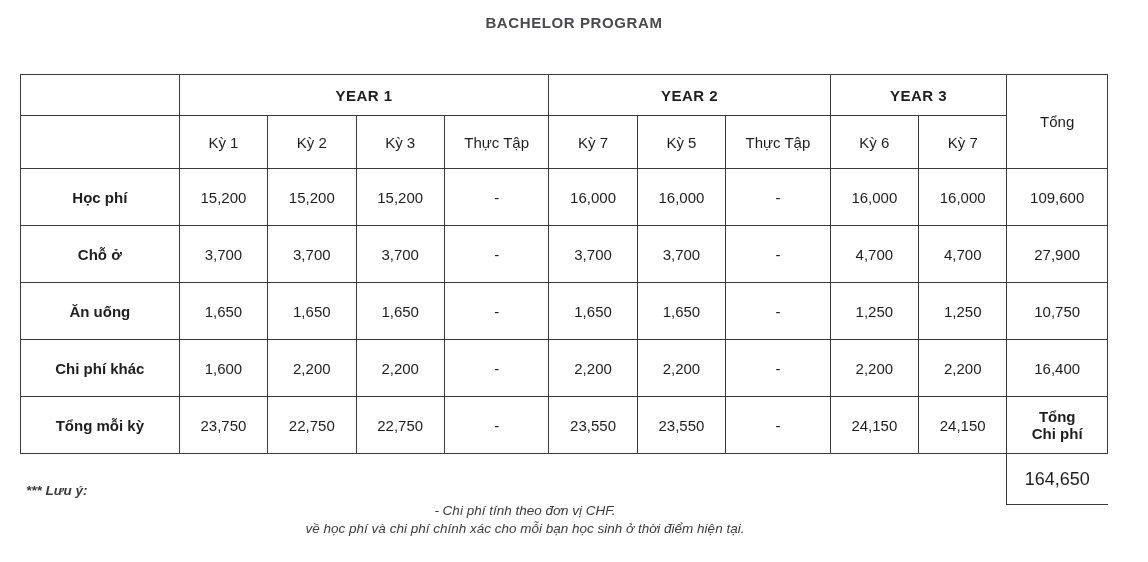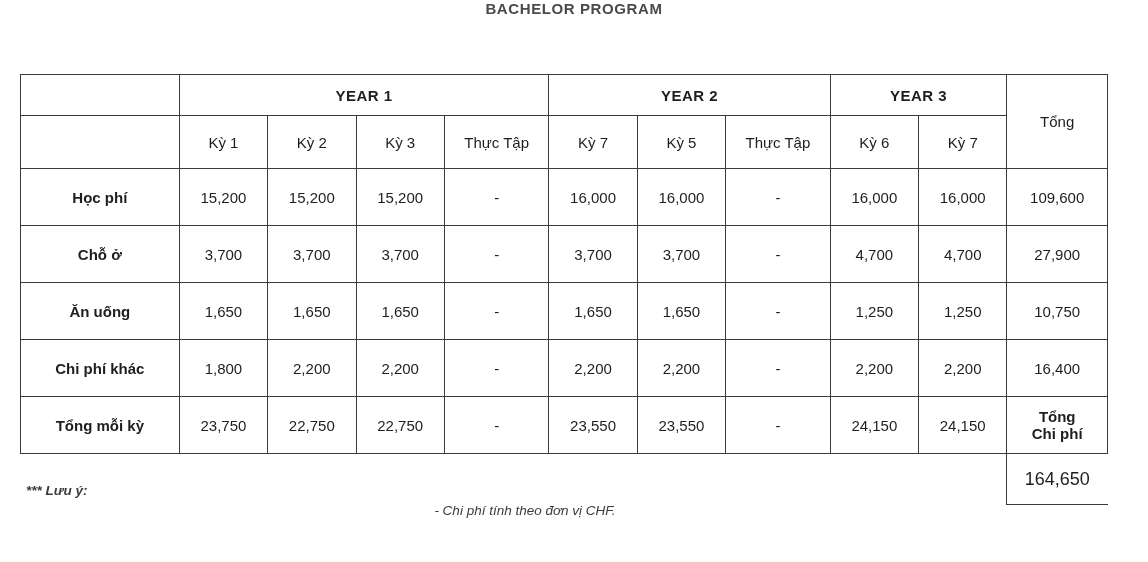--- a/index.html
+++ b/index.html
@@ -16,20 +16,21 @@
     position: relative;
   }
 
   
   .page-title {
     text-align: center;
     font-size: 15px;
     font-weight: 600;
     letter-spacing: 0.6px;
     color: #4a4a4d;
+    padding-top: 14px;
     padding-bottom: 0;
     margin: 0;
   }
 
   
   .table-wrap {
     position: absolute;
     left: 20px;
     top: 74px;
     width: 1077px;
@@ -230,21 +231,21 @@
         <td>1,650</td>
         <td>1,650</td>
         <td>-</td>
         <td>1,250</td>
         <td>1,250</td>
         <td>10,750</td>
       </tr>
 
       <tr class="data-row">
         <td class="rowlabel">Chi phí khác</td>
-        <td>1,800</td>
+        <td>1,600</td>
         <td>2,200</td>
         <td>2,200</td>
         <td>-</td>
         <td>2,200</td>
         <td>2,200</td>
         <td>-</td>
         <td>2,200</td>
         <td>2,200</td>
         <td>16,400</td>
       </tr>
@@ -271,14 +272,15 @@
         <td class="grand-value">164,650</td>
       </tr>
     </tbody>
   </table>
 </div>
 
 <div class="footnote">
   <span class="note-title">*** Lưu ý:</span>
   <span class="note-lines">
     <span class="note-line">- Chi phí tính theo đơn vị CHF.</span>
+    <span class="note-line wrap2">về học phí và chi phí chính xác cho mỗi bạn học sinh ở thời điểm hiện tại.</span>
   </span>
 </div>
 
 </body></html>

